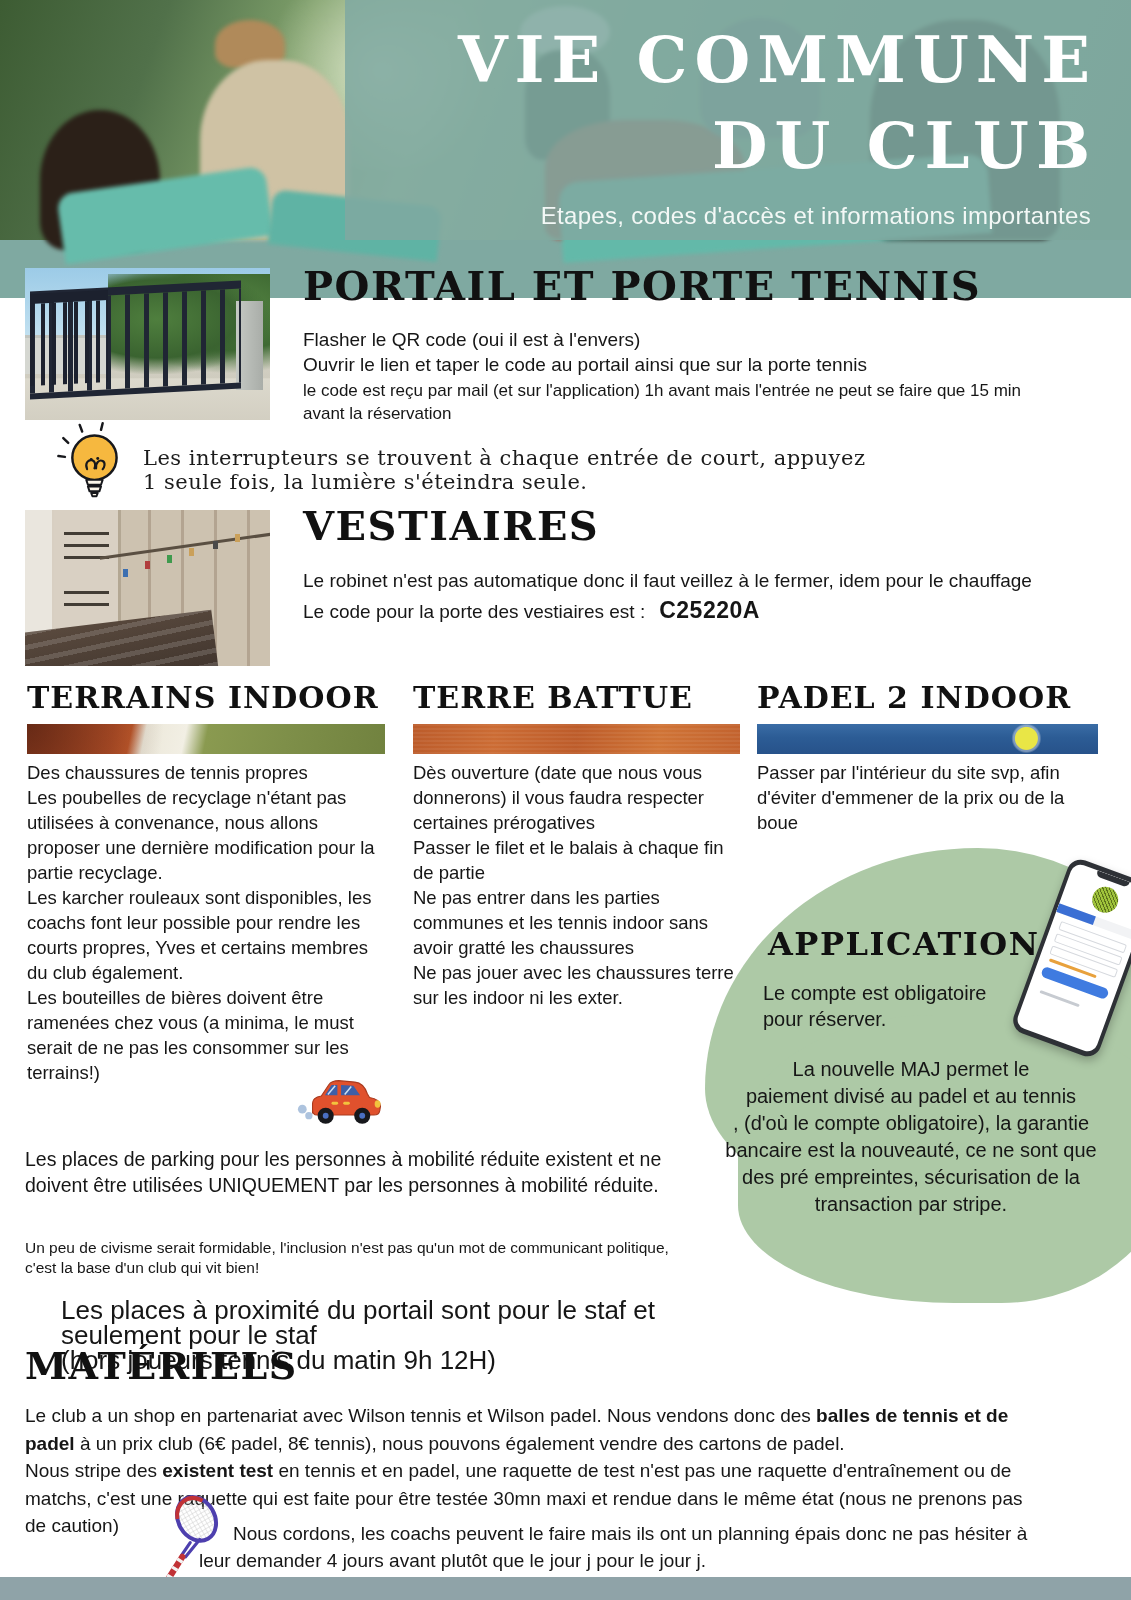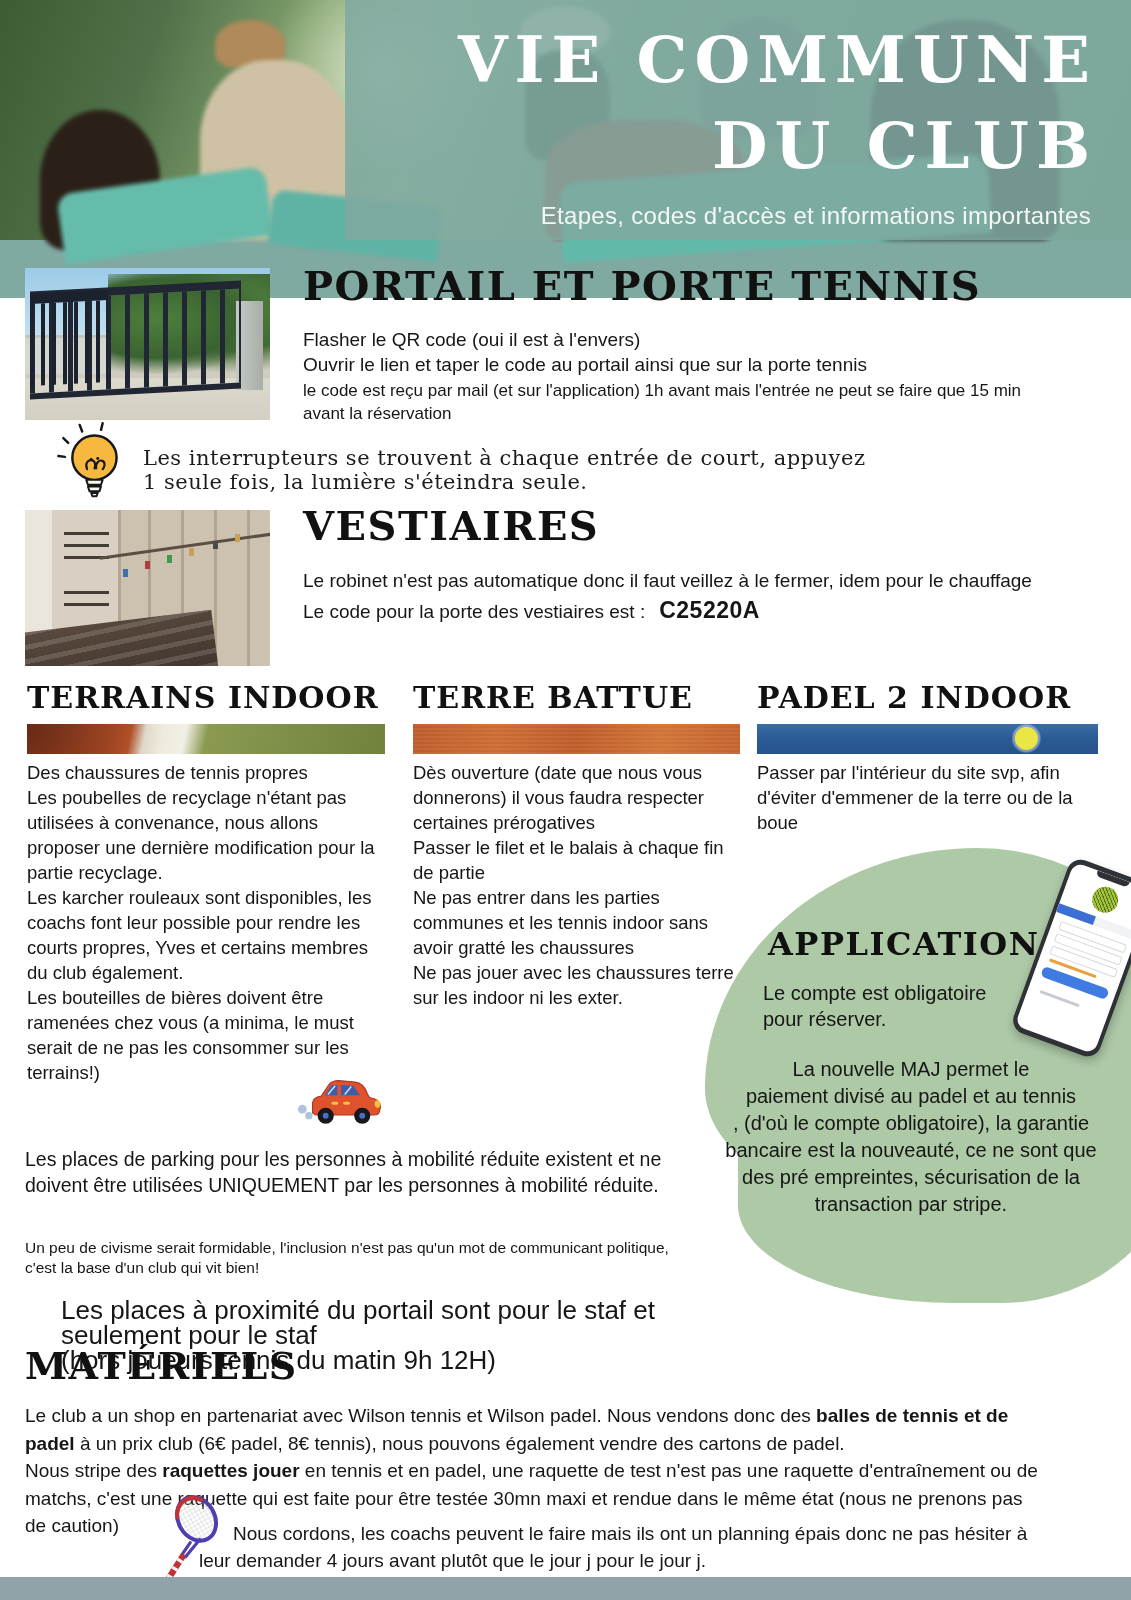--- a/index.html
+++ b/index.html
@@ -180,21 +180,21 @@
   <div class="abs strip strip-padel"></div>
 
   <div class="abs col-text preline" style="left:27px;top:760px;width:358px;">Des chaussures de tennis propres
 Les poubelles de recyclage n'étant pas utilisées à convenance, nous allons proposer une dernière modification pour la partie recyclage.
 Les karcher rouleaux sont disponibles, les coachs font leur possible pour rendre les courts propres, Yves et certains membres du club également.
 Les bouteilles de bières doivent être ramenées chez vous (a minima, le must serait de ne pas les consommer sur les terrains!)</div>
   <div class="abs col-text preline" style="left:413px;top:760px;width:327px;">Dès ouverture (date que nous vous donnerons) il vous faudra respecter certaines prérogatives
 Passer le filet et le balais à chaque fin de partie
 Ne pas entrer dans les parties communes et les tennis indoor sans avoir gratté les chaussures
 Ne pas jouer avec les chaussures terre sur les indoor ni les exter.</div>
-  <div class="abs col-text preline" style="left:757px;top:760px;width:320px;">Passer par l'intérieur du site svp, afin d'éviter d'emmener de la terre ou de la boue</div>
+  <div class="abs col-text preline" style="left:757px;top:760px;width:320px;">Passer par l'intérieur du site svp, afin d'éviter d'emmener de la prix ou de la boue</div>
 
   <div class="abs blob blob-a"></div>
   <div class="abs blob blob-b"></div>
 
   <div class="abs slab" style="left:768px;top:928px;font-size:32px;">APPLICATION</div>
   <div class="abs preline" style="left:763px;top:980px;font-size:20px;line-height:26px;">Le compte est obligatoire
 pour réserver.</div>
   <div class="abs preline" style="left:690px;top:1056px;width:442px;text-align:center;font-size:20px;line-height:27px;">La nouvelle MAJ permet le
 paiement divisé au padel et au tennis
 ,  (d'où le compte obligatoire), la garantie
@@ -238,21 +238,21 @@
   </div>
   <div class="abs" style="left:25px;top:1146px;width:685px;font-size:19.5px;line-height:26px;">Les places de parking pour les personnes à mobilité réduite existent et ne doivent être utilisées UNIQUEMENT par les personnes à mobilité réduite.</div>
   <div class="abs" style="left:25px;top:1238px;width:660px;font-size:15.5px;line-height:20px;">Un peu de civisme serait formidable, l'inclusion n'est pas qu'un mot de communicant politique, c'est la base d'un club qui vit bien!</div>
   <div class="abs preline" style="left:25px;top:1298px;width:700px;font-size:26px;line-height:25px;margin-left:36px;">Les places à proximité du portail sont pour le staf et seulement pour le staf
 (hors joueurs tennis du matin 9h 12H)</div>
 
   <div class="abs slab" style="left:25px;top:1347px;font-size:38px;">MATÉRIELS</div>
   <div class="abs" style="left:25px;top:1402px;width:1106px;font-size:19px;line-height:27.5px;overflow:hidden;">
     <div class="nowrap"><span>Le club a un shop en partenariat avec Wilson tennis et Wilson padel. Nous vendons donc des </span><b>balles de tennis et de</b></div>
     <div class="nowrap"><b>padel</b><span> à un prix club (6€ padel, 8€ tennis), nous pouvons également vendre des cartons de padel.</span></div>
-    <div class="nowrap"><span>Nous stripe des </span><b>raquettes jouer</b><span> en tennis et en padel, une raquette de test n'est pas une raquette d'entraînement ou de</span></div>
+    <div class="nowrap"><span>Nous stripe des </span><b>existent test</b><span> en tennis et en padel, une raquette de test n'est pas une raquette d'entraînement ou de</span></div>
     <div class="nowrap">matchs, c'est une raquette qui est faite pour être testée 30mn maxi et rendue dans le même état (nous ne prenons pas</div>
     <div class="nowrap">de caution)</div>
   </div>
 
   <div class="abs" style="left:152px;top:1492px;width:78px;height:95px;">
     <svg viewBox="0 0 90 120" width="78" height="95">
       <defs>
         <pattern id="net" width="5" height="5" patternUnits="userSpaceOnUse">
           <path d="M0 0 H5 M0 0 V5" stroke="#c4c4c4" stroke-width="1"></path>
         </pattern>

